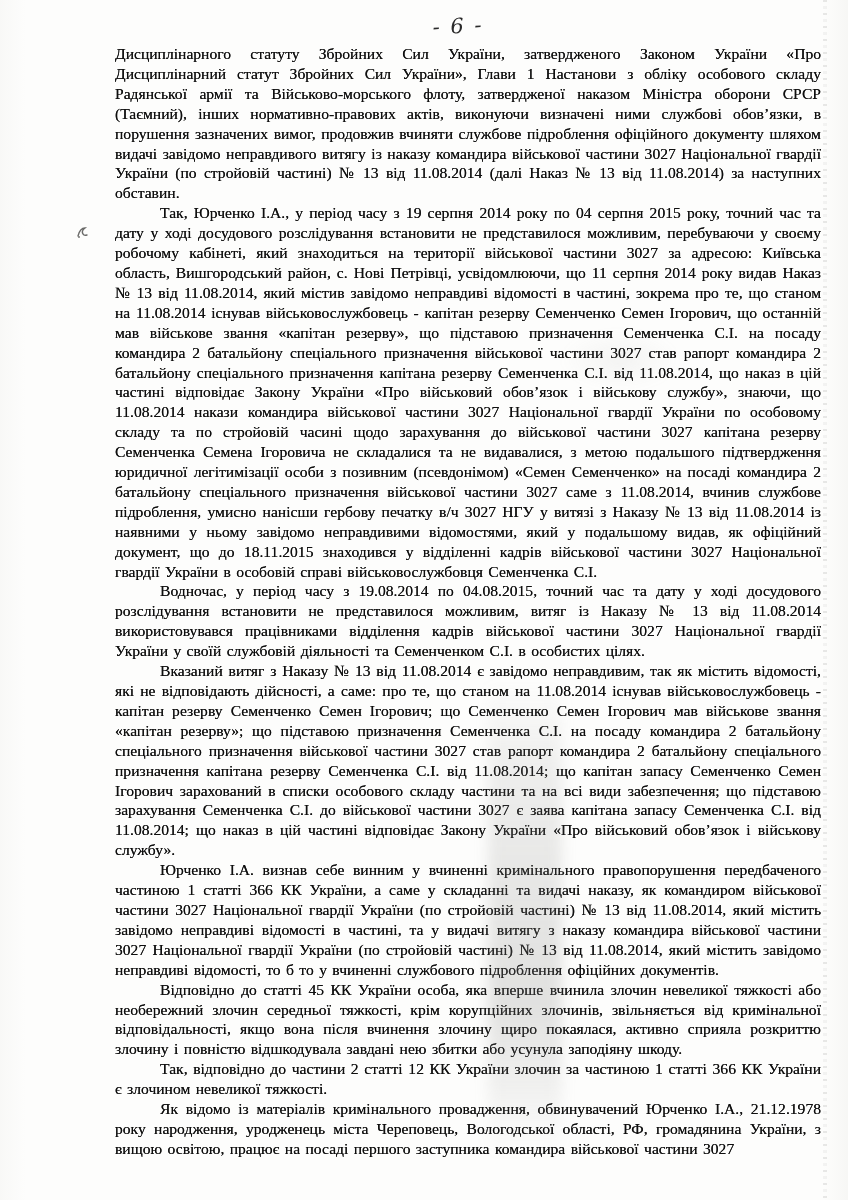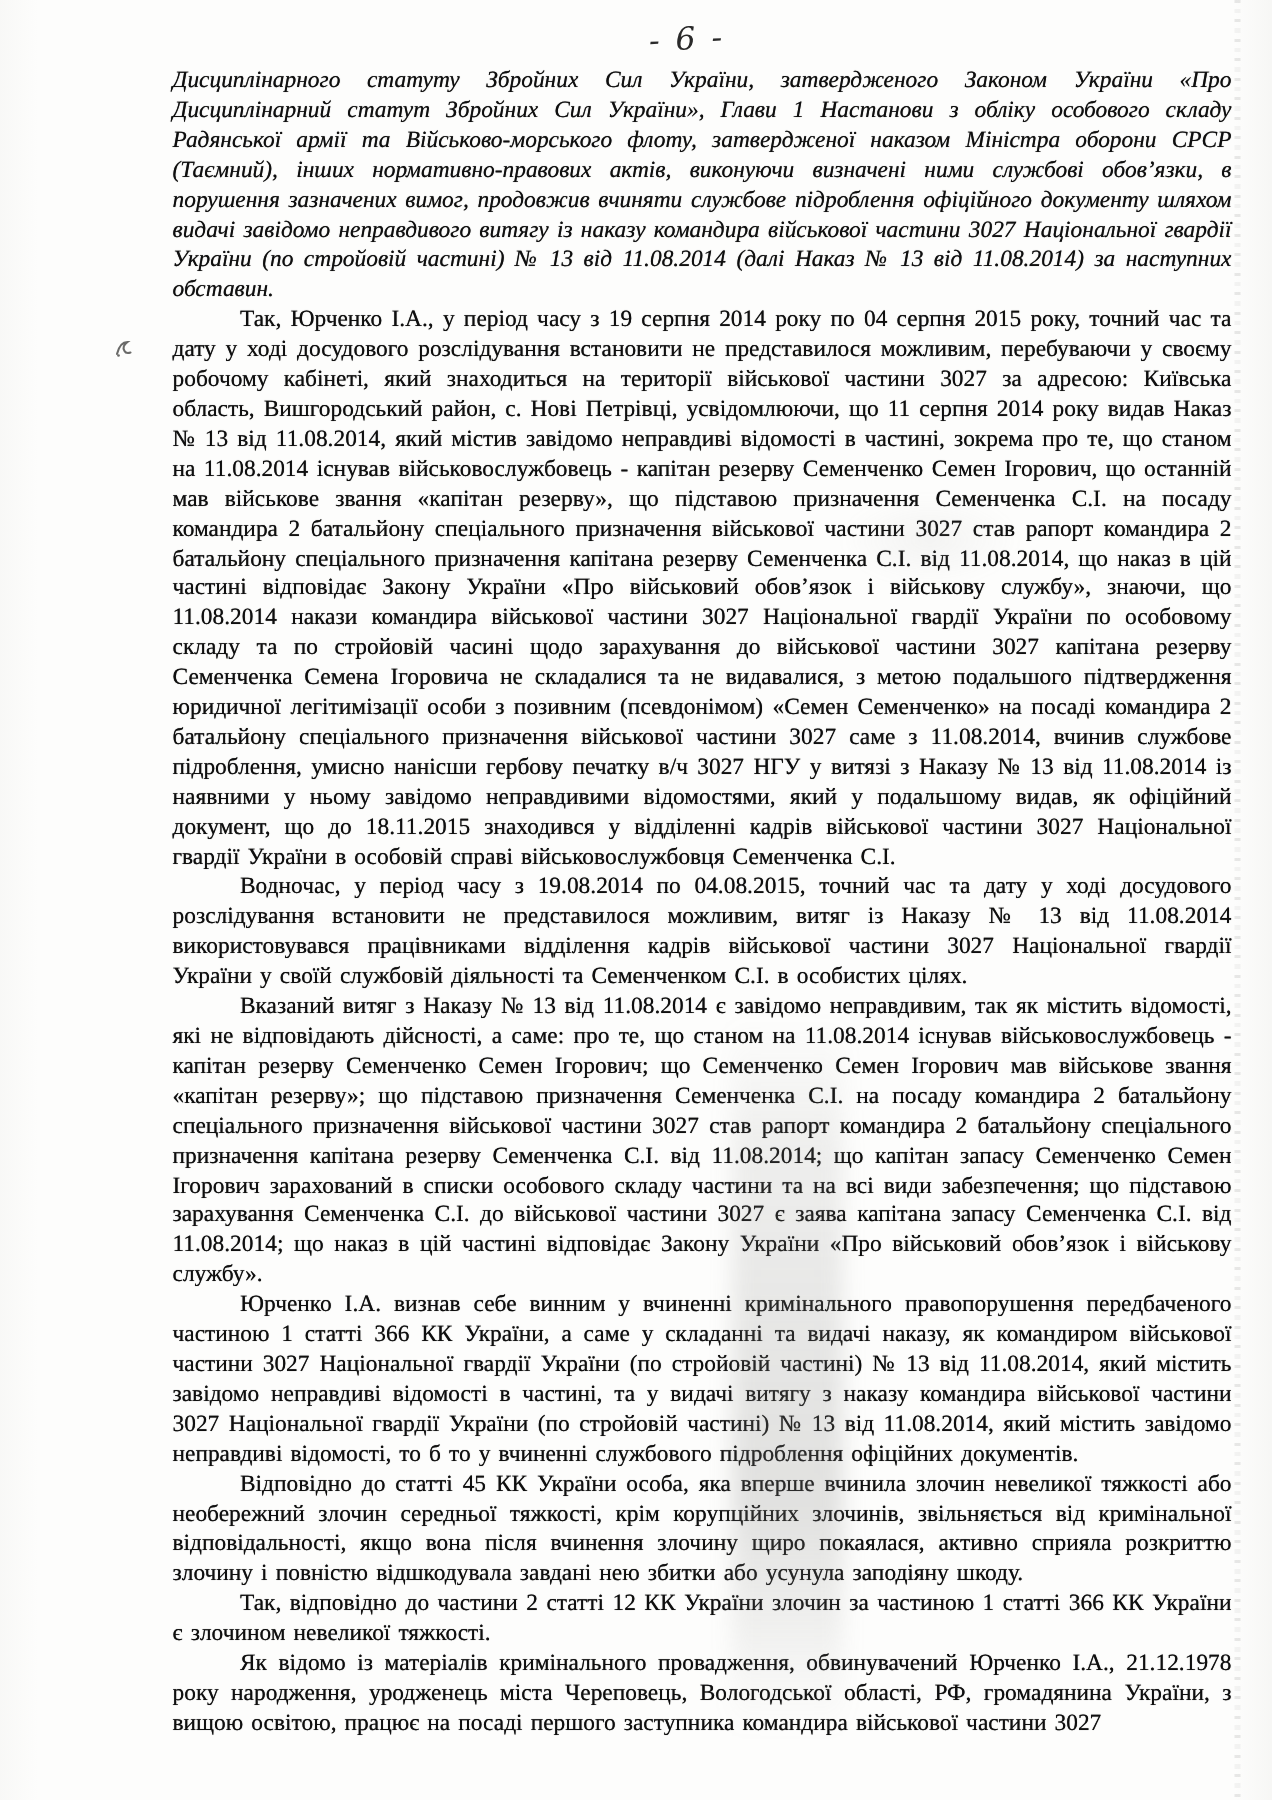--- a/index.html
+++ b/index.html
@@ -43,21 +43,20 @@
     line-height: 19.9px;
     text-shadow: 0 0 0.45px rgba(10,10,10,0.85);
     word-spacing: 1.5px;
   }
   .para {
     margin: 0;
     text-indent: 45px;
   }
   .para.continued {
     text-indent: 0;
-    font-style: italic;
   }
   .ink-mark {
     position: absolute;
     left: 76px;
     top: 224px;
     width: 14px;
     height: 16px;
     opacity: 0.75;
   }
   .artifact { position: absolute; pointer-events: none; }

